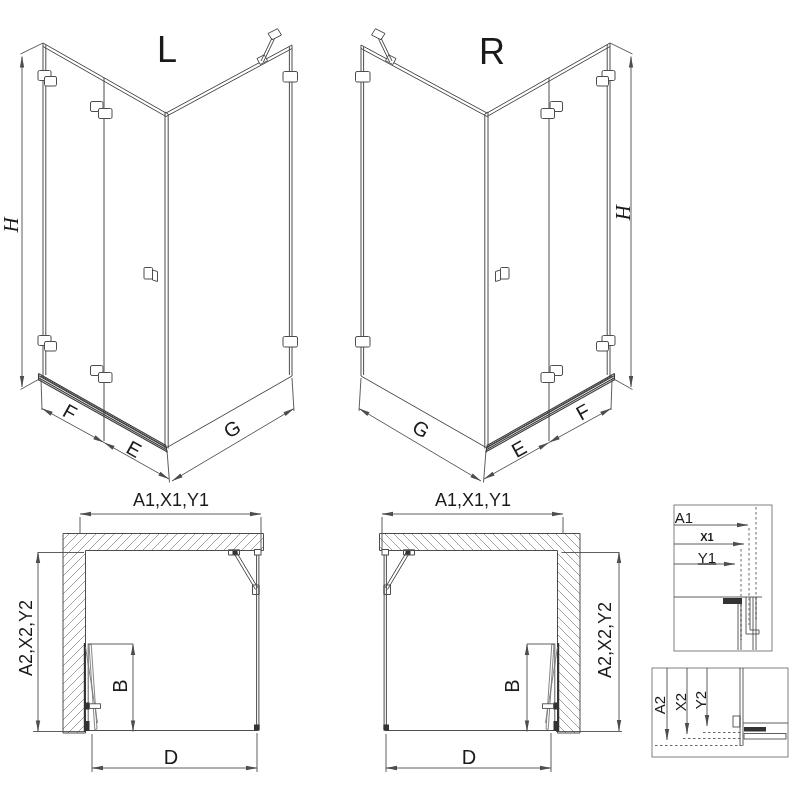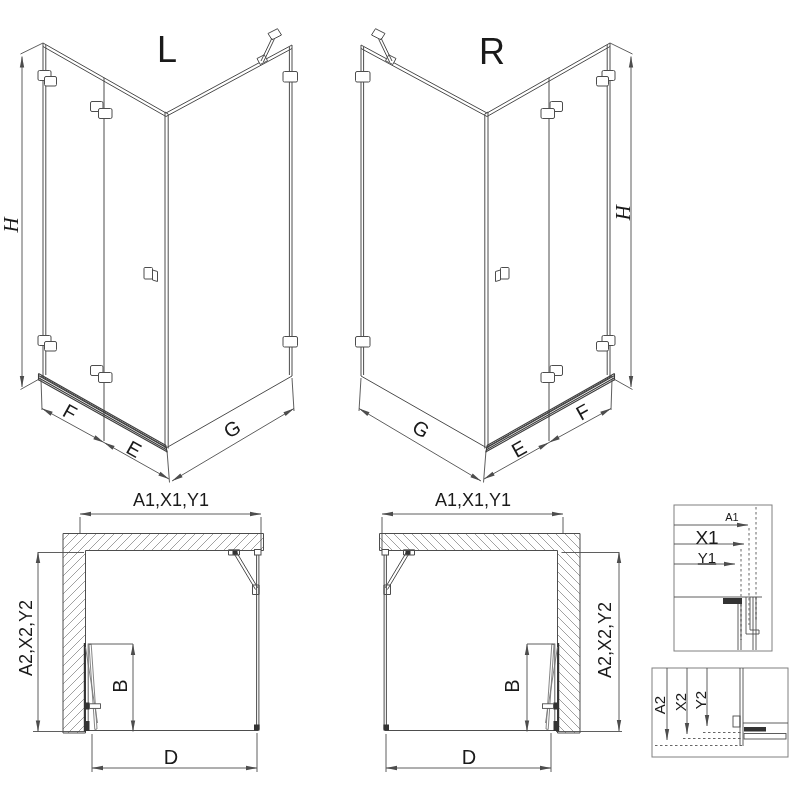--- a/index.html
+++ b/index.html
@@ -157,21 +157,21 @@
 <div class="lbl" style="left:171px;top:500px;font-size:18px;">A1,X1,Y1</div>
 <div class="lbl" style="left:26px;top:638px;font-size:18px;transform:translate(-50%,-50%) rotate(-90deg);">A2,X2,Y2</div>
 <div class="lbl" style="left:120px;top:686px;font-size:20px;transform:translate(-50%,-50%) rotate(-90deg);">B</div>
 <div class="lbl" style="left:171px;top:757px;font-size:20px;">D</div>
 
 <div class="lbl" style="left:473px;top:500px;font-size:18px;">A1,X1,Y1</div>
 <div class="lbl" style="left:605px;top:640px;font-size:18px;transform:translate(-50%,-50%) rotate(-90deg);">A2,X2,Y2</div>
 <div class="lbl" style="left:512px;top:686px;font-size:20px;transform:translate(-50%,-50%) rotate(-90deg);">B</div>
 <div class="lbl" style="left:469px;top:757px;font-size:20px;">D</div>
 
-<div class="lbl" style="left:732px;top:517px;font-size:11px;">A1</div>
-<div class="lbl" style="left:707px;top:537px;font-size:19px;">X1</div>
+<div class="lbl" style="left:684px;top:517px;font-size:15px;">A1</div>
+<div class="lbl" style="left:707px;top:537px;font-size:11px;font-weight:bold;">X1</div>
 <div class="lbl" style="left:707px;top:557px;font-size:15px;text-decoration:underline;">Y1</div>
 
 <div class="lbl" style="left:659px;top:705px;font-size:15px;transform:translate(-50%,-50%) rotate(-90deg);">A2</div>
 <div class="lbl" style="left:680px;top:702px;font-size:15px;transform:translate(-50%,-50%) rotate(-90deg);">X2</div>
 <div class="lbl" style="left:700px;top:700px;font-size:15px;transform:translate(-50%,-50%) rotate(-90deg);">Y2</div>
 
 </div>
 
 </body></html>

